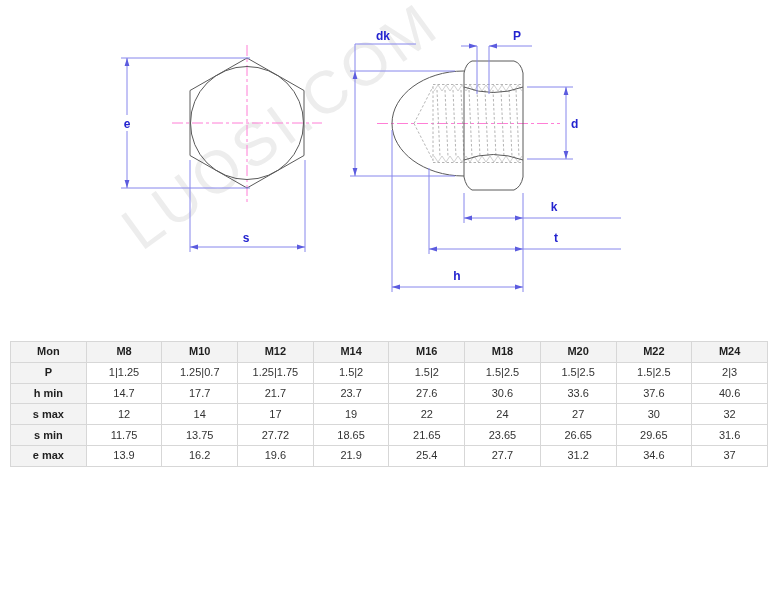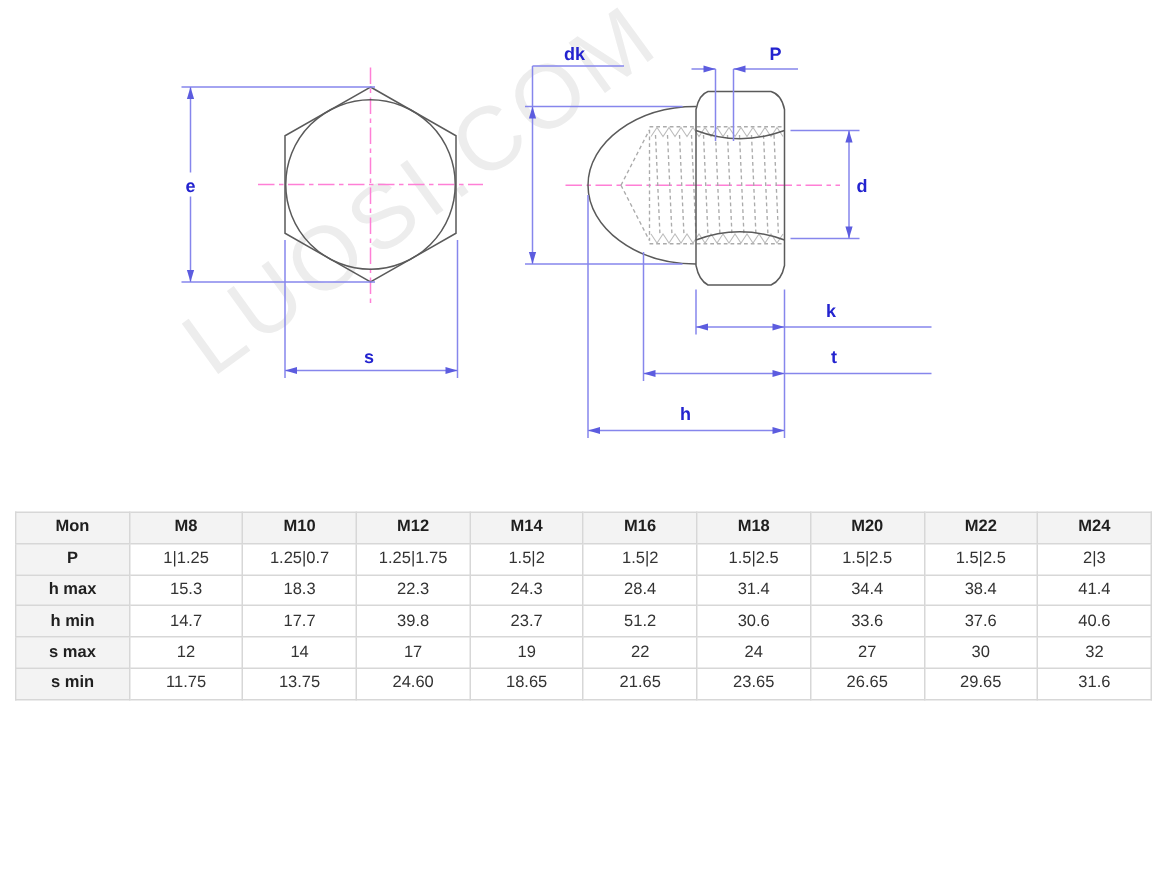--- a/index.html
+++ b/index.html
@@ -166,38 +166,26 @@
           <td>1.25|0.7</td>
           <td>1.25|1.75</td>
           <td>1.5|2</td>
           <td>1.5|2</td>
           <td>1.5|2.5</td>
           <td>1.5|2.5</td>
           <td>1.5|2.5</td>
           <td>2|3</td>
         </tr>
         <tr>
-          <th>h max</th>
-          <td>15.3</td>
-          <td>18.3</td>
-          <td>22.3</td>
-          <td>24.3</td>
-          <td>28.4</td>
-          <td>31.4</td>
-          <td>34.4</td>
-          <td>38.4</td>
-          <td>41.4</td>
-        </tr>
-        <tr>
           <th>h min</th>
           <td>14.7</td>
           <td>17.7</td>
-          <td>39.8</td>
+          <td>21.7</td>
           <td>23.7</td>
-          <td>51.2</td>
+          <td>27.6</td>
           <td>30.6</td>
           <td>33.6</td>
           <td>37.6</td>
           <td>40.6</td>
         </tr>
         <tr>
           <th>s max</th>
           <td>12</td>
           <td>14</td>
           <td>17</td>
@@ -205,23 +193,35 @@
           <td>22</td>
           <td>24</td>
           <td>27</td>
           <td>30</td>
           <td>32</td>
         </tr>
         <tr>
           <th>s min</th>
           <td>11.75</td>
           <td>13.75</td>
-          <td>24.60</td>
+          <td>27.72</td>
           <td>18.65</td>
           <td>21.65</td>
           <td>23.65</td>
           <td>26.65</td>
           <td>29.65</td>
           <td>31.6</td>
         </tr>
+        <tr>
+          <th>e max</th>
+          <td>13.9</td>
+          <td>16.2</td>
+          <td>19.6</td>
+          <td>21.9</td>
+          <td>25.4</td>
+          <td>27.7</td>
+          <td>31.2</td>
+          <td>34.6</td>
+          <td>37</td>
+        </tr>
       </tbody>
   </table>
 </div>
 
 </body></html>

